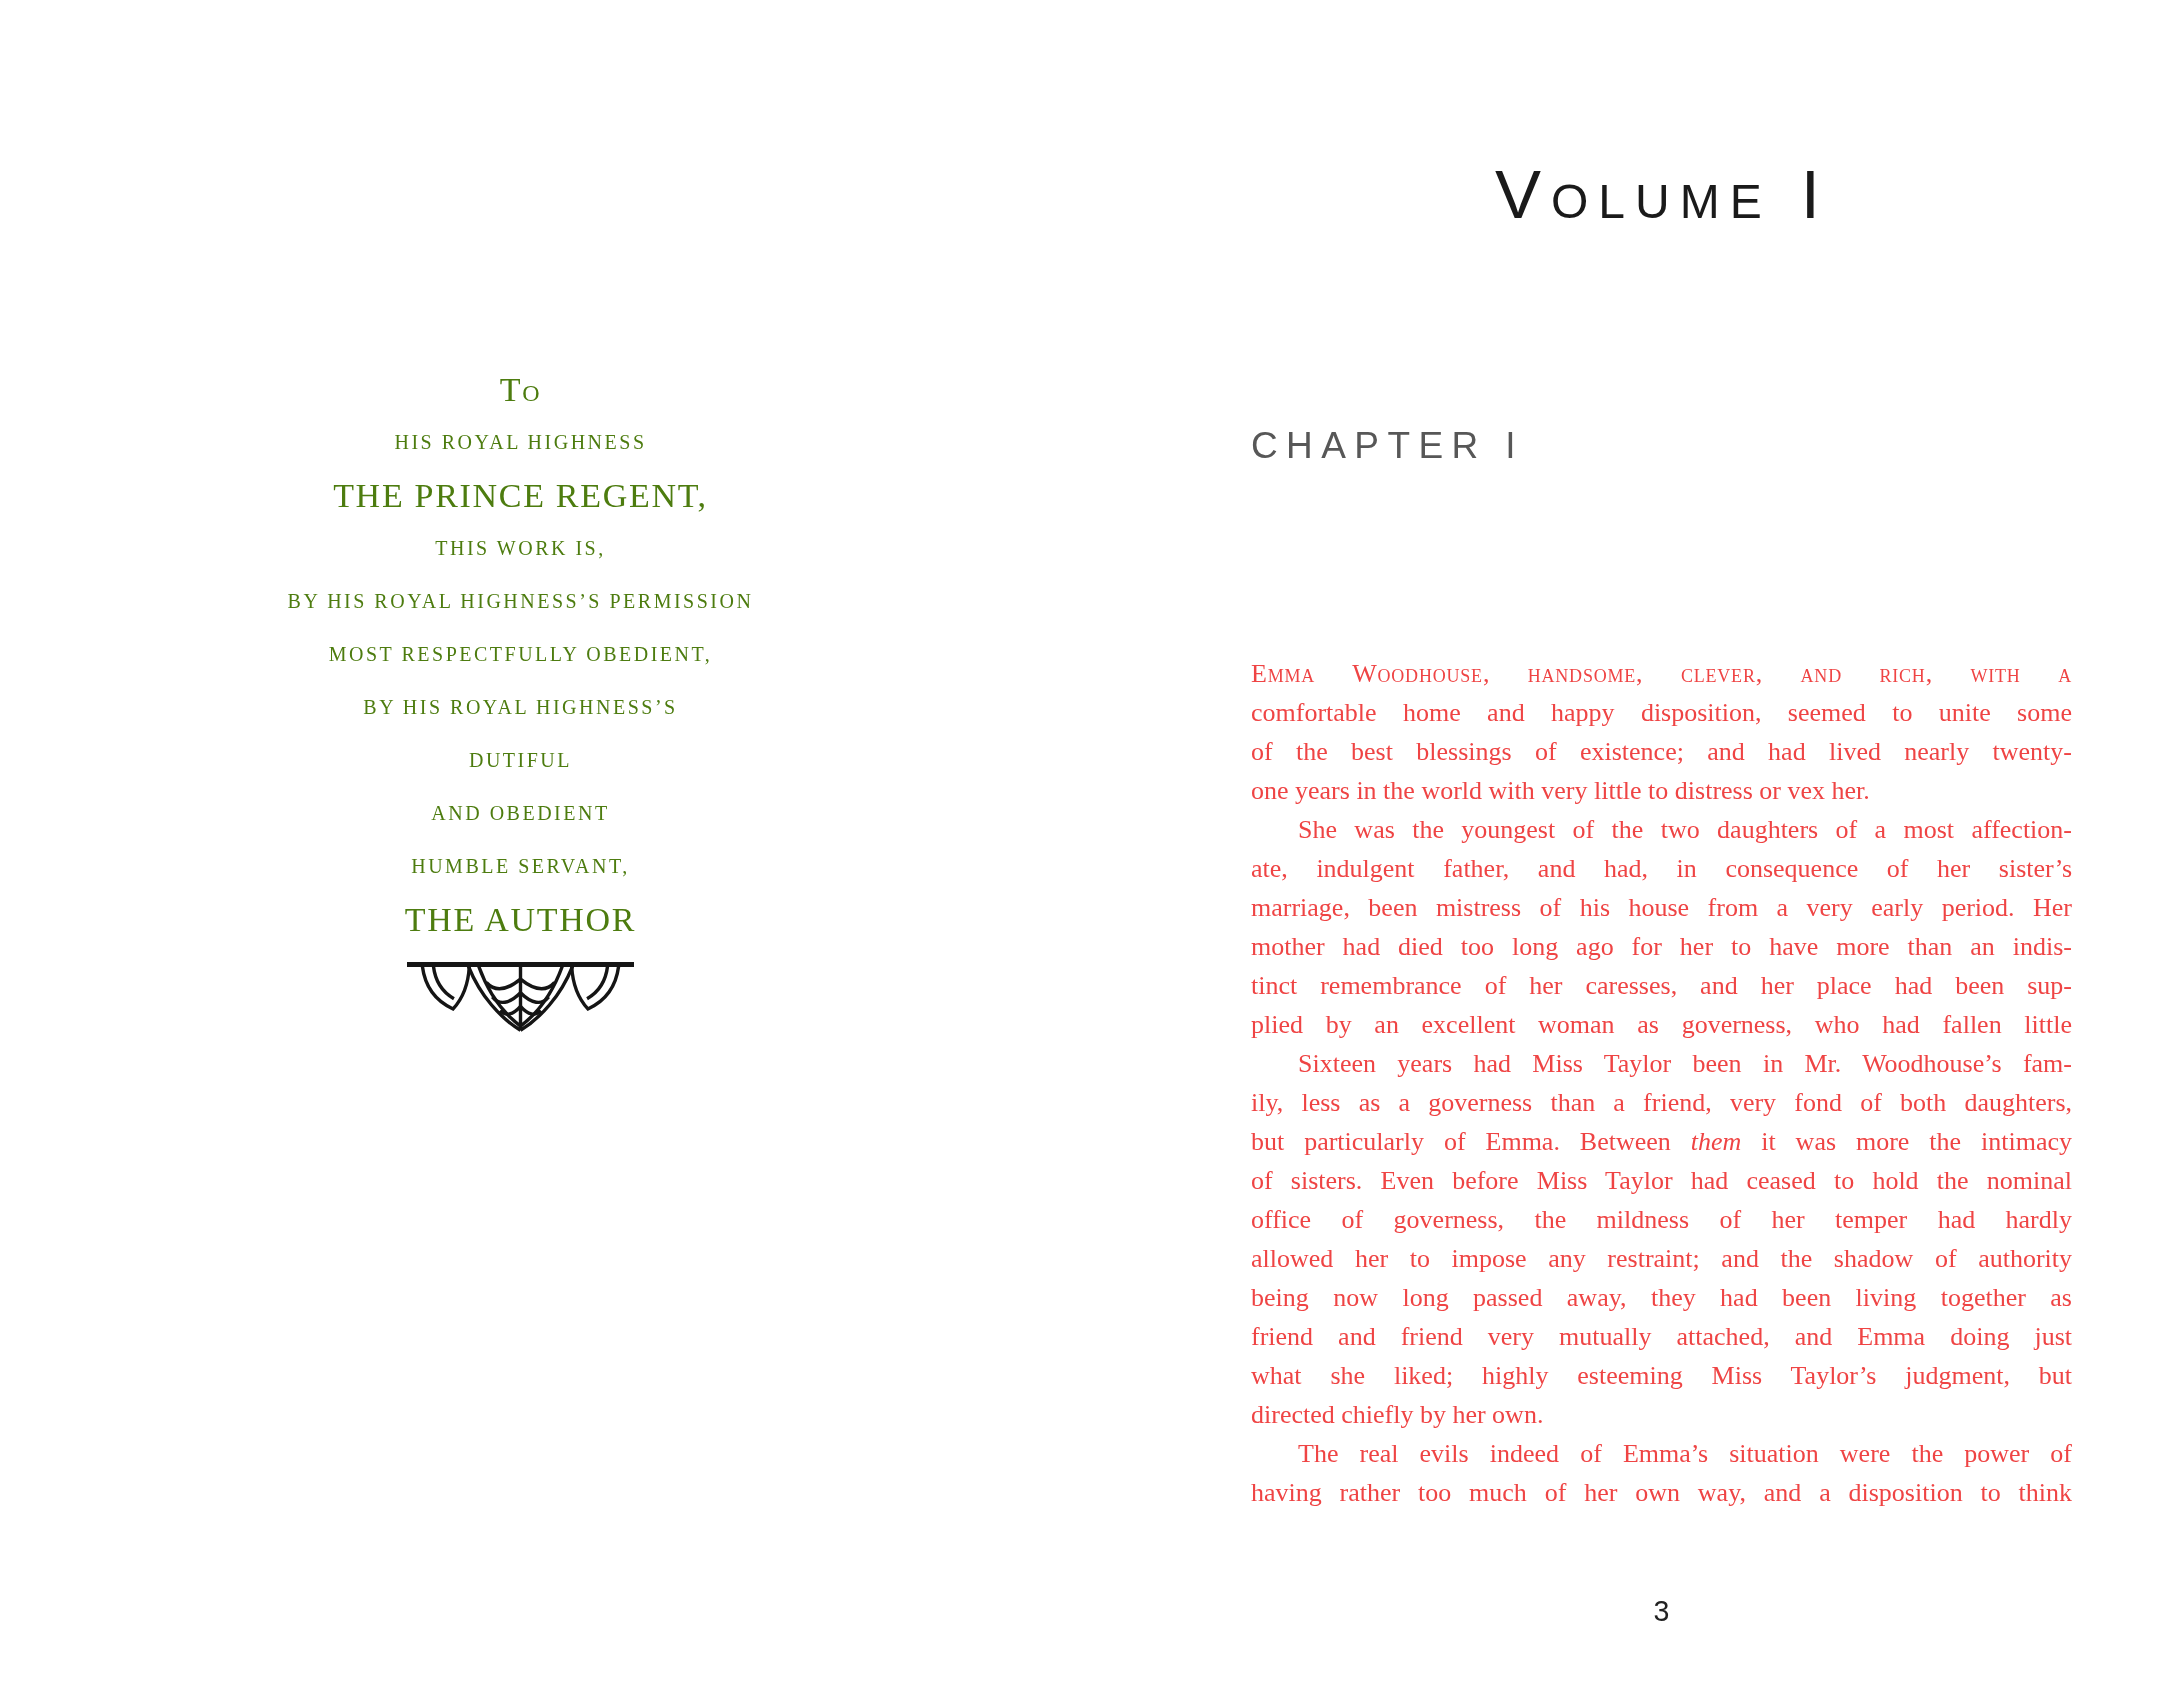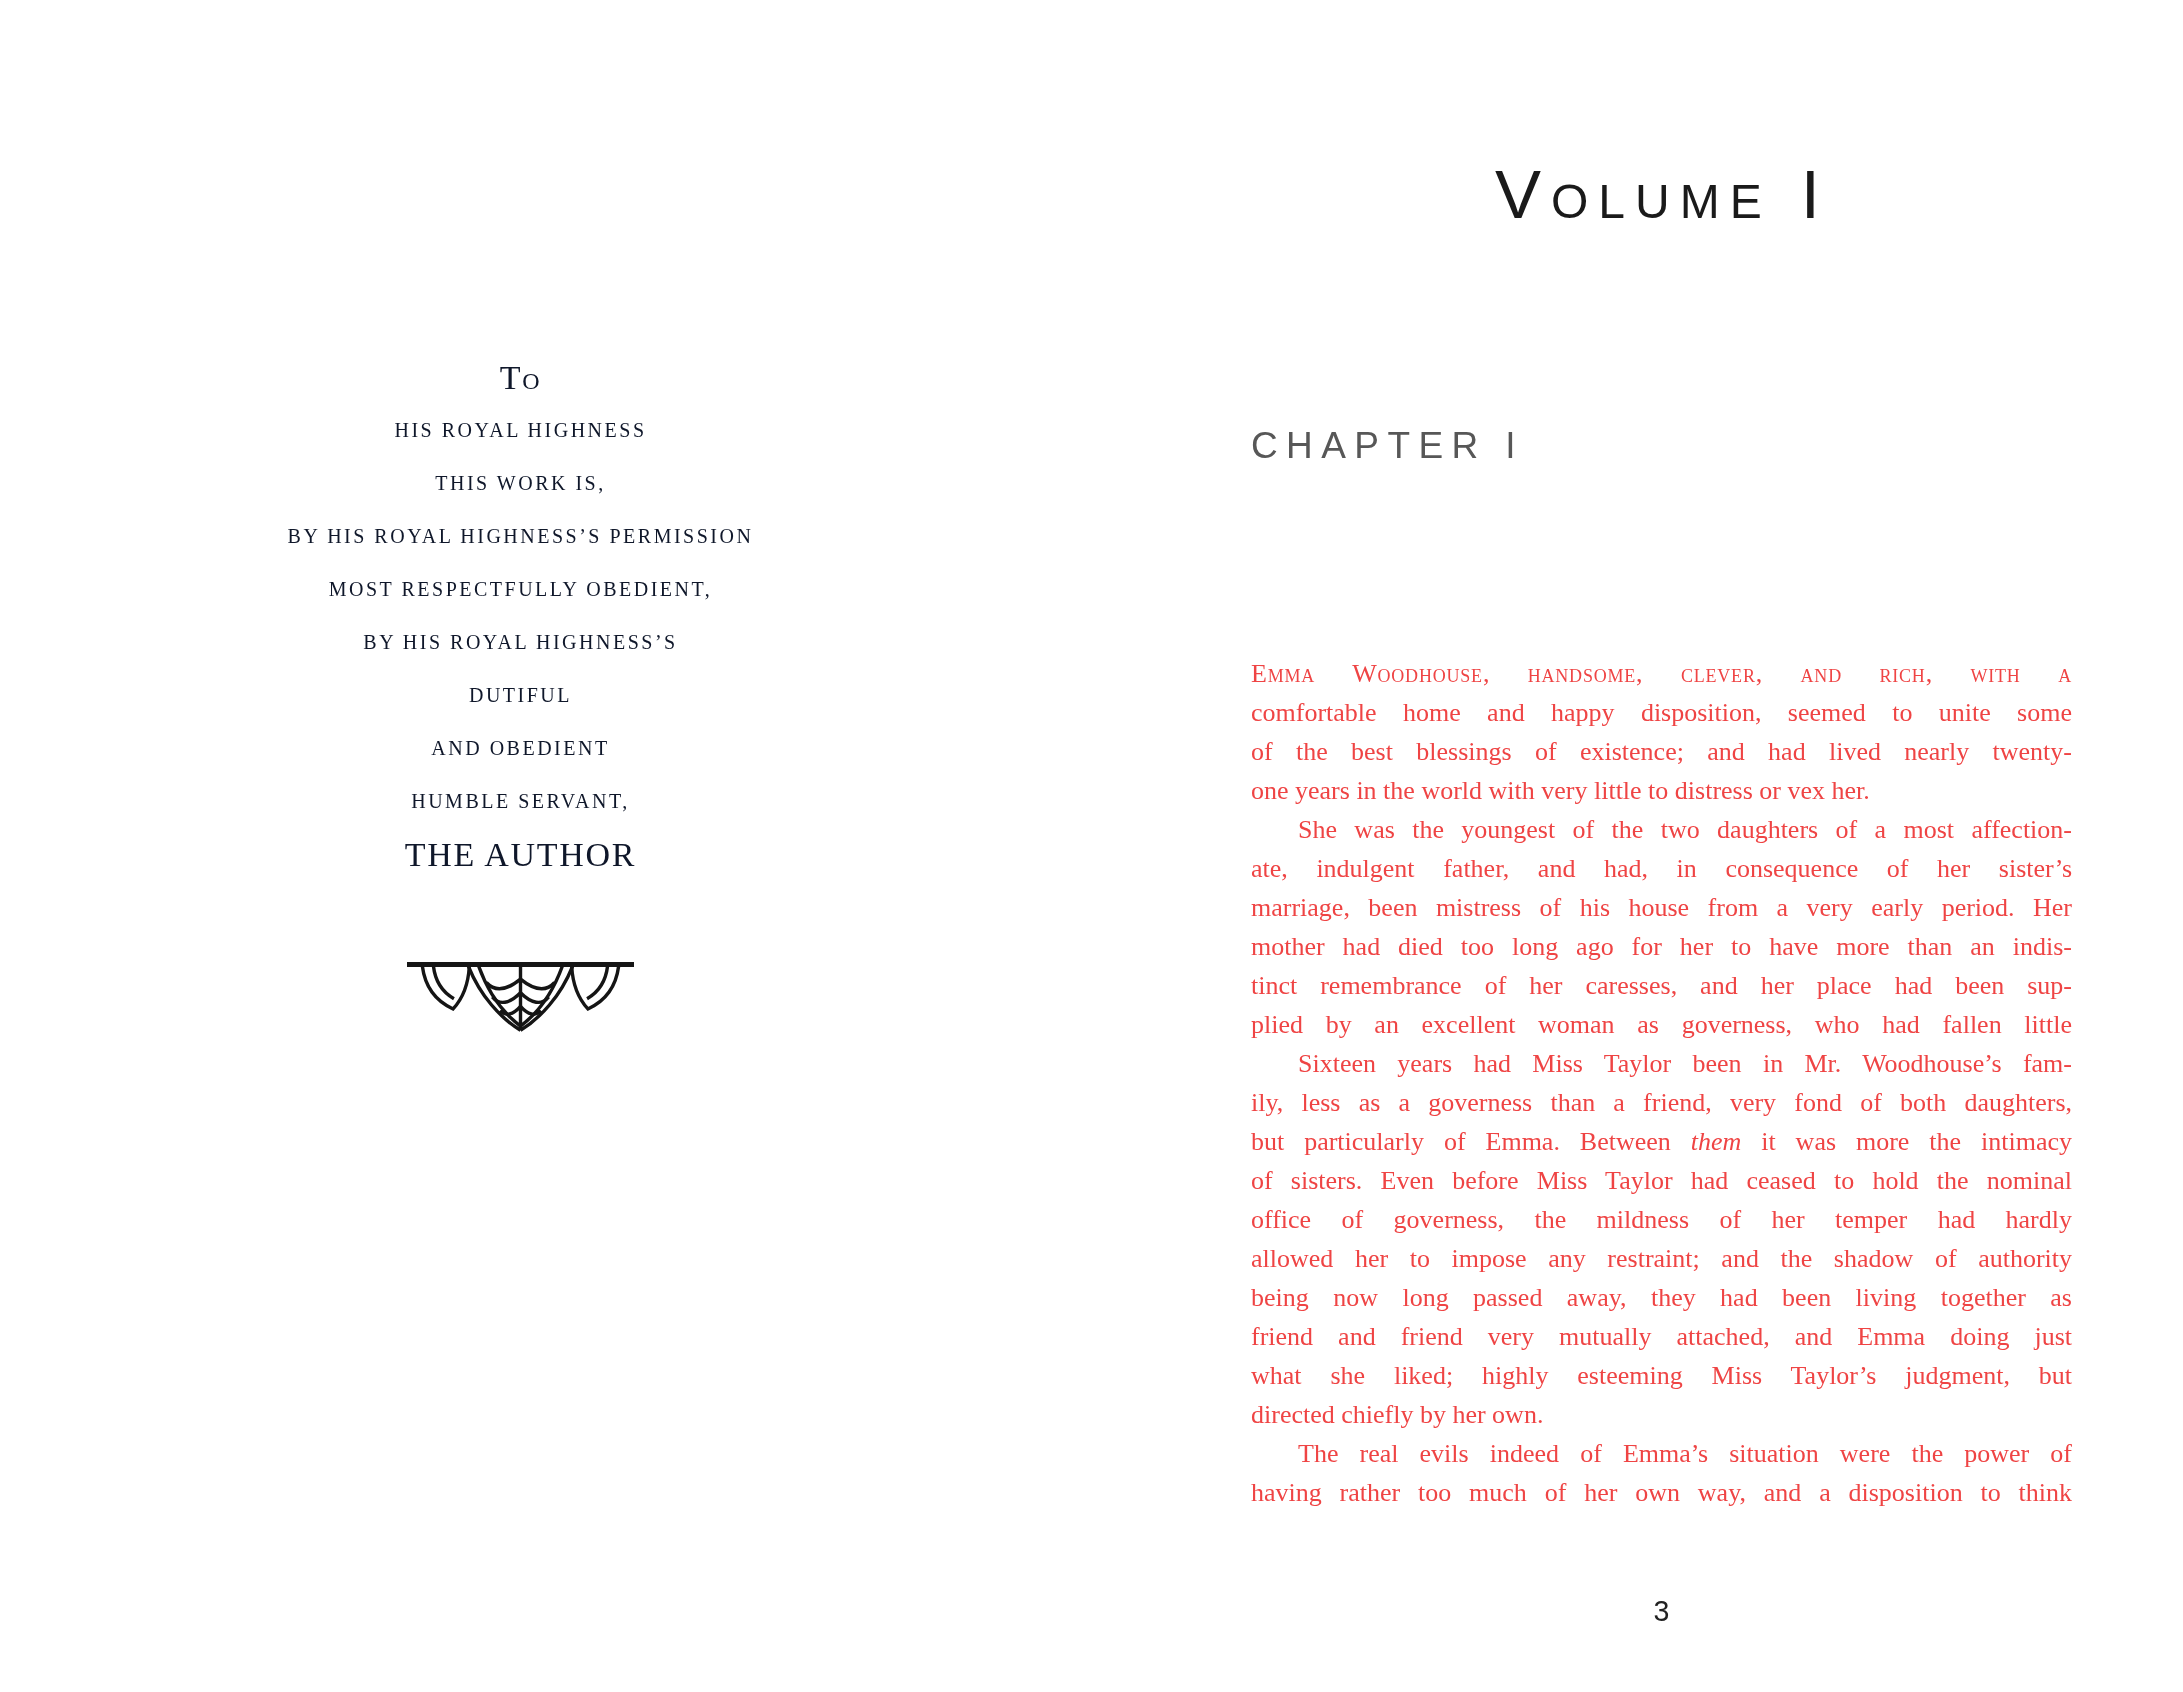--- a/index.html
+++ b/index.html
@@ -9,24 +9,24 @@
     height: 1692px;
     background: #ffffff;
     overflow: hidden;
     font-family: "Liberation Serif", serif;
   }
 
   
   .dedication {
     position: absolute;
     left: 151px;
-    top: 351px;
+    top: 363px;
     width: 739px;
     text-align: center;
-    color: #0f172a;
+    color: #4d7c0f;
   }
   .ded-line { line-height: 53px; white-space: nowrap; }
   .ded-line.small  { font-size: 20px; letter-spacing: 2.5px; }
   .ded-line.medium { font-size: 34px; letter-spacing: 1.7px; font-variant: small-caps; }
   .ded-line.large  { font-size: 34px; letter-spacing: 1.7px; }
 
   .ornament {
     position: absolute;
     left: 407px;
     top: 962px;
@@ -89,20 +89,21 @@
 </style>
 </head>
 <body>
 
 <div class="canvas">
 
   <div class="dedication">
 
   <div class="ded-line medium">To</div>
       <div class="ded-line small">HIS ROYAL HIGHNESS</div>
+      <div class="ded-line large">THE PRINCE REGENT,</div>
       <div class="ded-line small">THIS WORK IS,</div>
       <div class="ded-line small">BY HIS ROYAL HIGHNESS’S PERMISSION</div>
       <div class="ded-line small">MOST RESPECTFULLY OBEDIENT,</div>
       <div class="ded-line small">BY HIS ROYAL HIGHNESS’S</div>
       <div class="ded-line small">DUTIFUL</div>
       <div class="ded-line small">AND OBEDIENT</div>
       <div class="ded-line small">HUMBLE SERVANT,</div>
       <div class="ded-line large">THE AUTHOR</div>
     </div>
 

